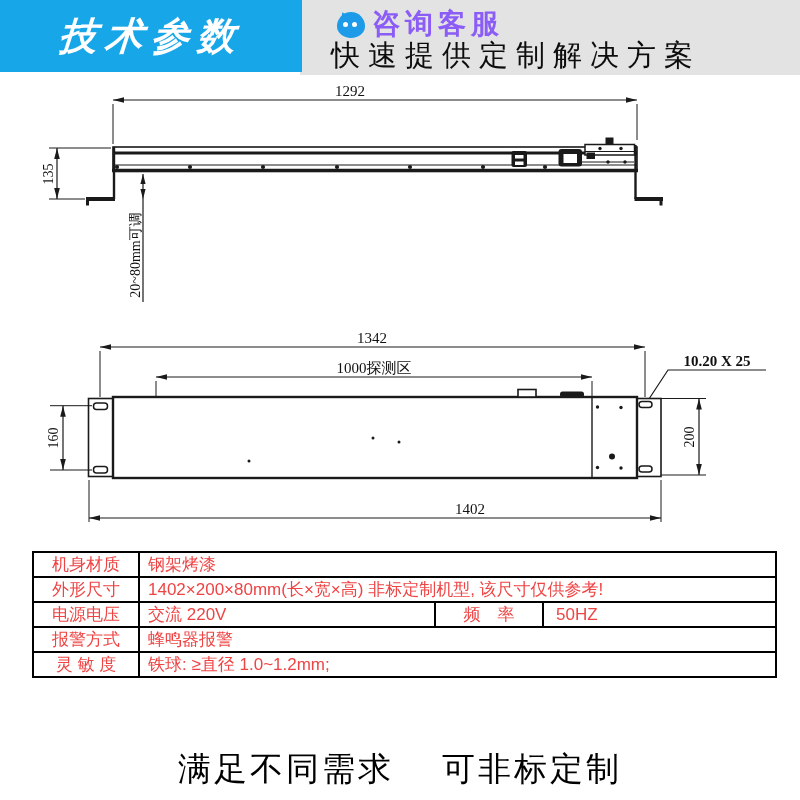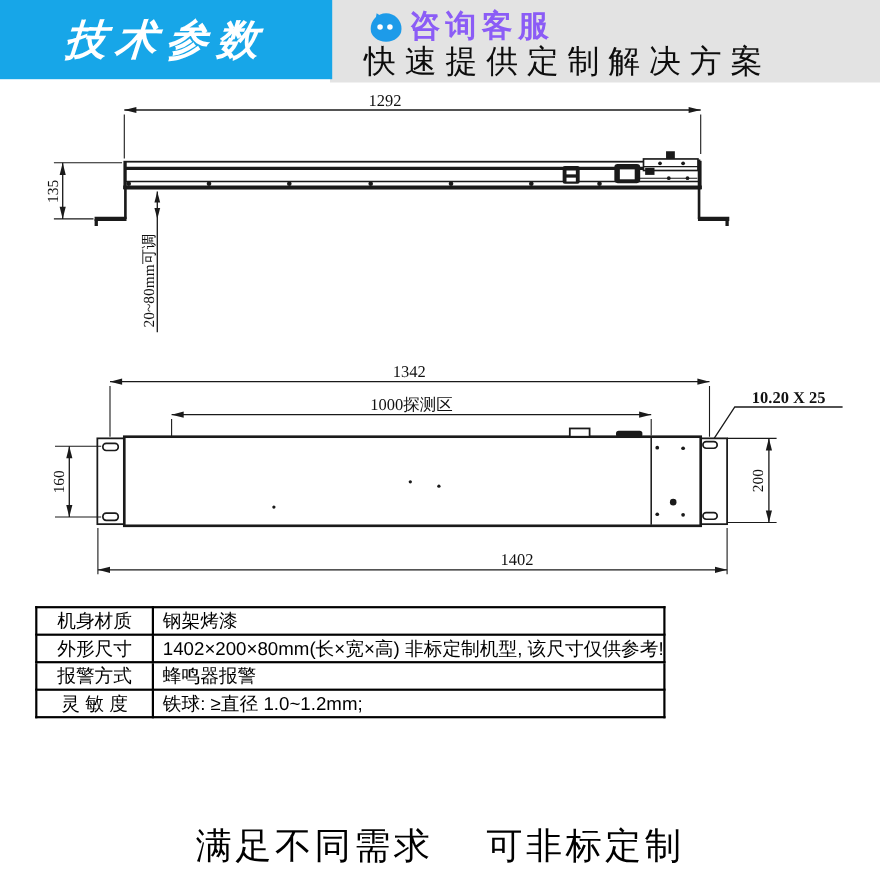--- a/index.html
+++ b/index.html
@@ -24,21 +24,21 @@
   .chat-icon .tail{position:absolute;left:0px;top:-6px;width:0;height:0;
     border:6px solid transparent;border-bottom:9px solid #1d9be9;transform:rotate(-24deg);}
   
   svg{position:absolute;left:0;}
   .ln{stroke:#1a1a1a;fill:none;}
   .dim-text{font-family:"Liberation Serif",serif;font-size:15px;fill:#111;}
   .dim-text-v{font-family:"Liberation Serif",serif;font-size:14px;fill:#111;}
   .arw{fill:#1a1a1a;stroke:none;}
   
   .spec{position:absolute;left:32px;top:551px;border-collapse:collapse;table-layout:fixed;}
-  .spec td{border:2px solid #000;height:22.3px;font-size:17px;color:#000000;
+  .spec td{border:2px solid #000;height:22.3px;font-size:17px;color:#ef4444;
     padding:0;white-space:nowrap;overflow:hidden;margin-left:16px;}
   .spec .c1{width:104px;text-align:center;}
   .spec .c2{width:286px;padding-left:8px;}
   .spec .c3{width:106px;text-align:center;}
   .spec .c4{width:219px;padding-left:12px;}
   
   .slogan{position:absolute;left:0;top:747px;width:800px;text-align:center;
     font-size:33px;letter-spacing:3px;color:#000000;white-space:nowrap;}
 </style>
 </head>
@@ -209,20 +209,26 @@
   <tbody>
       <tr>
     <td class="c1">机身材质</td>
     <td class="c2" colspan="3">钢架烤漆</td>
   </tr>
   <tr>
     <td class="c1">外形尺寸</td>
     <td class="c2" colspan="3">1402×200×80mm(长×宽×高) 非标定制机型, 该尺寸仅供参考!</td>
   </tr>
   <tr>
+    <td class="c1">电源电压</td>
+    <td class="c2">交流 220V</td>
+    <td class="c3">频　率</td>
+    <td class="c4">50HZ</td>
+  </tr>
+  <tr>
     <td class="c1">报警方式</td>
     <td class="c2" colspan="3">蜂鸣器报警</td>
   </tr>
   <tr>
     <td class="c1">灵 敏 度</td>
     <td class="c2" colspan="3">铁球: ≥直径 1.0~1.2mm;</td>
   </tr>
 </tbody>
   </table>
 

